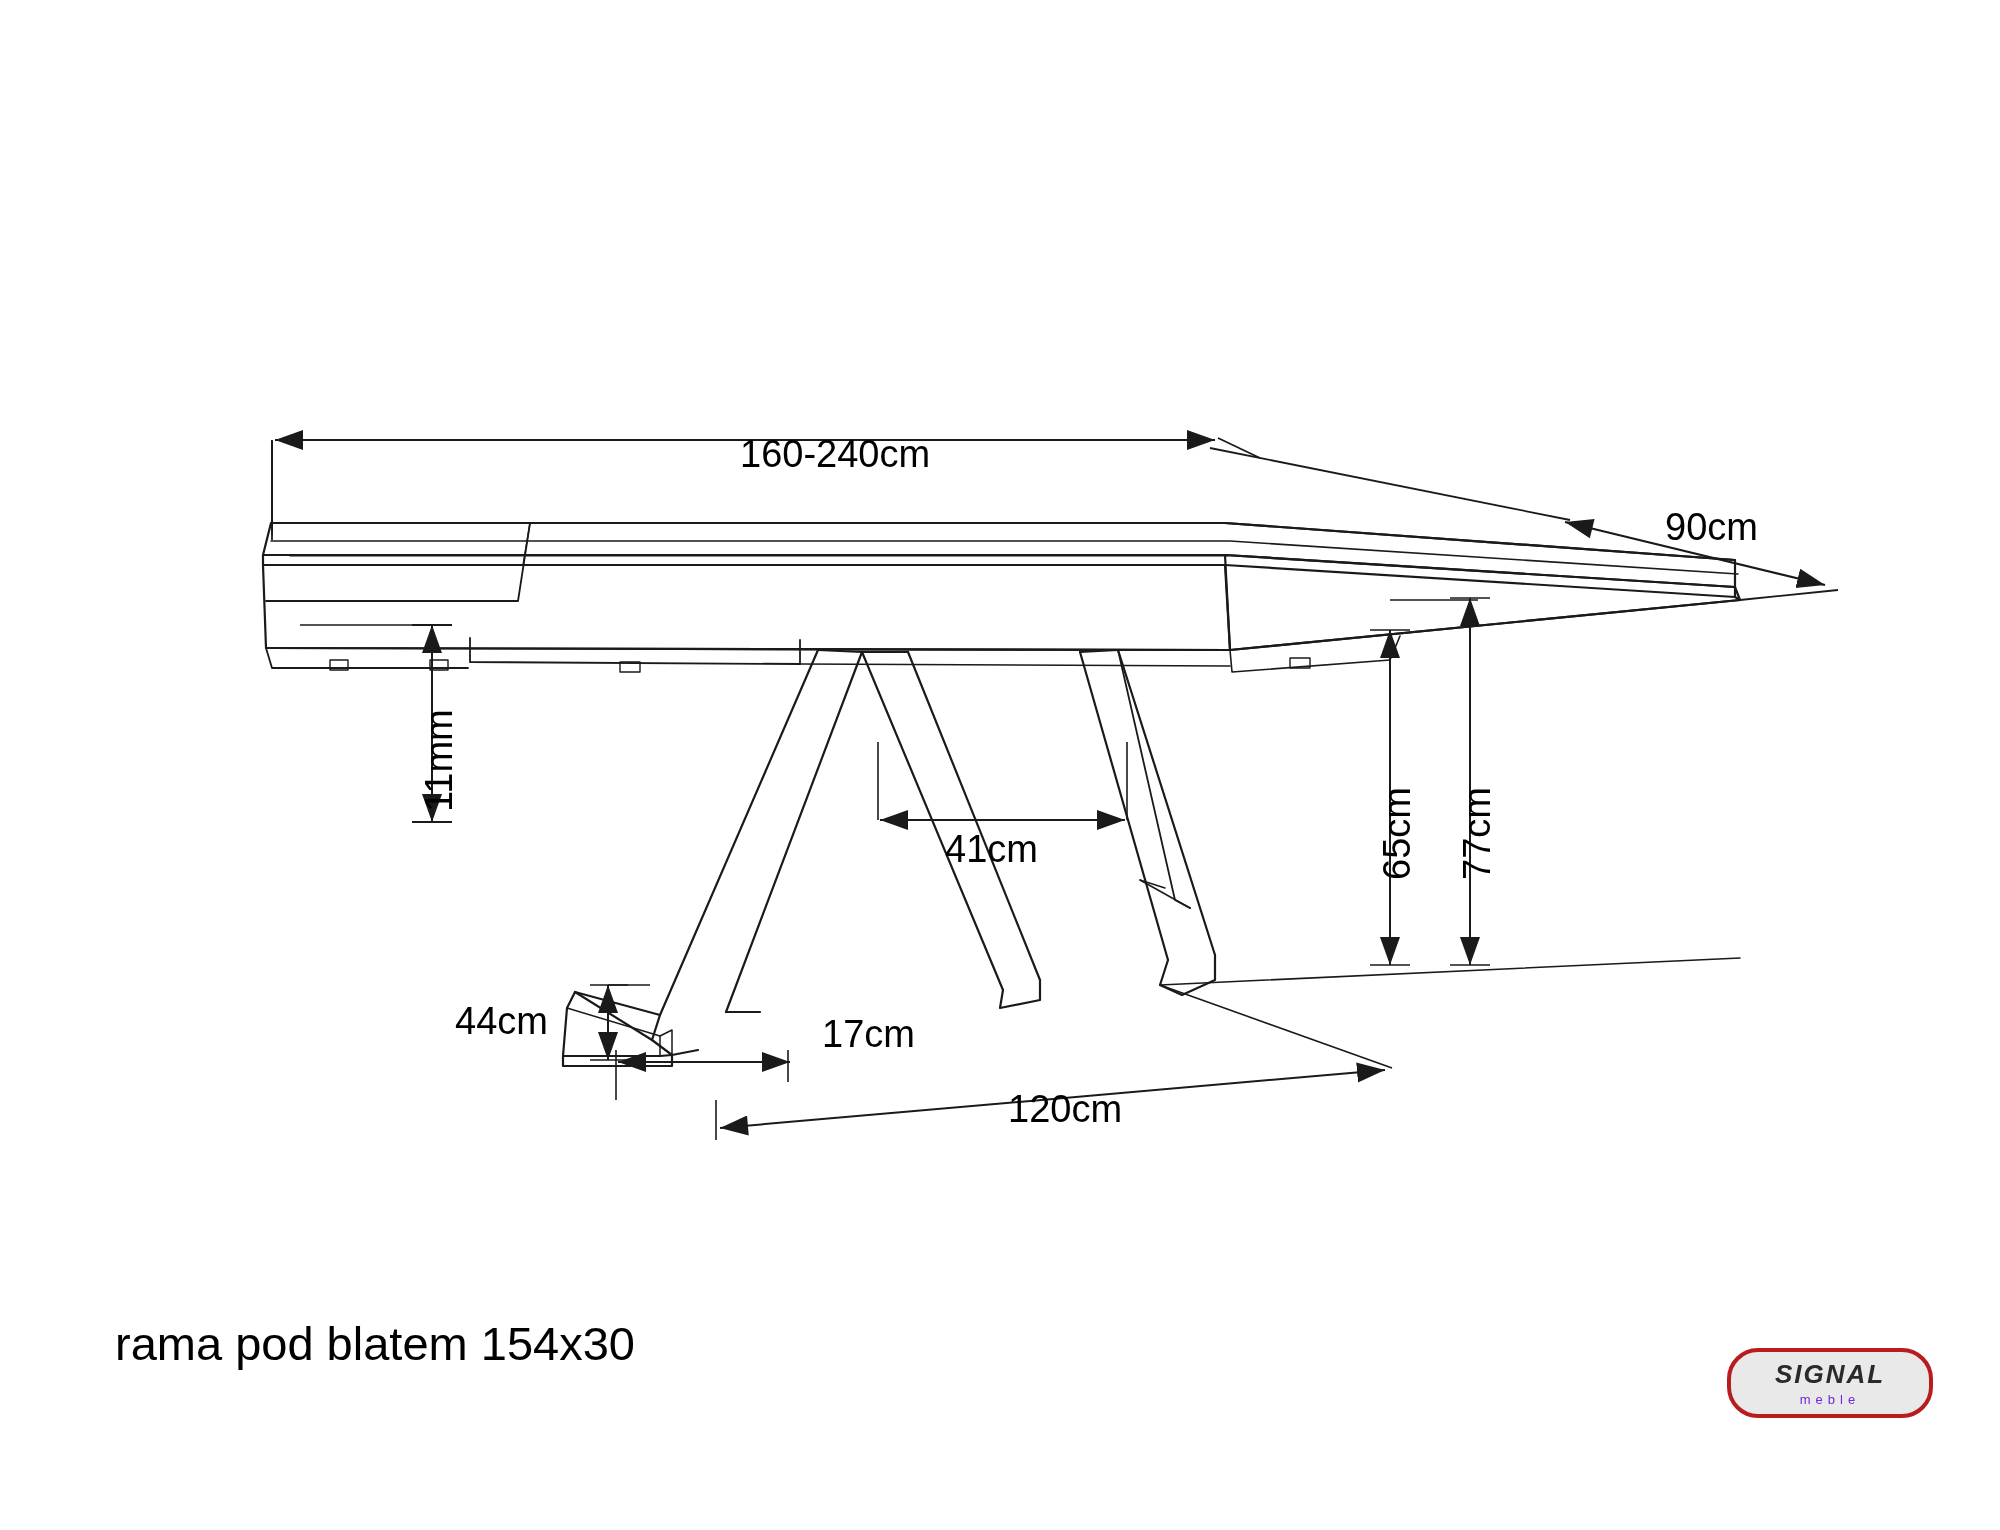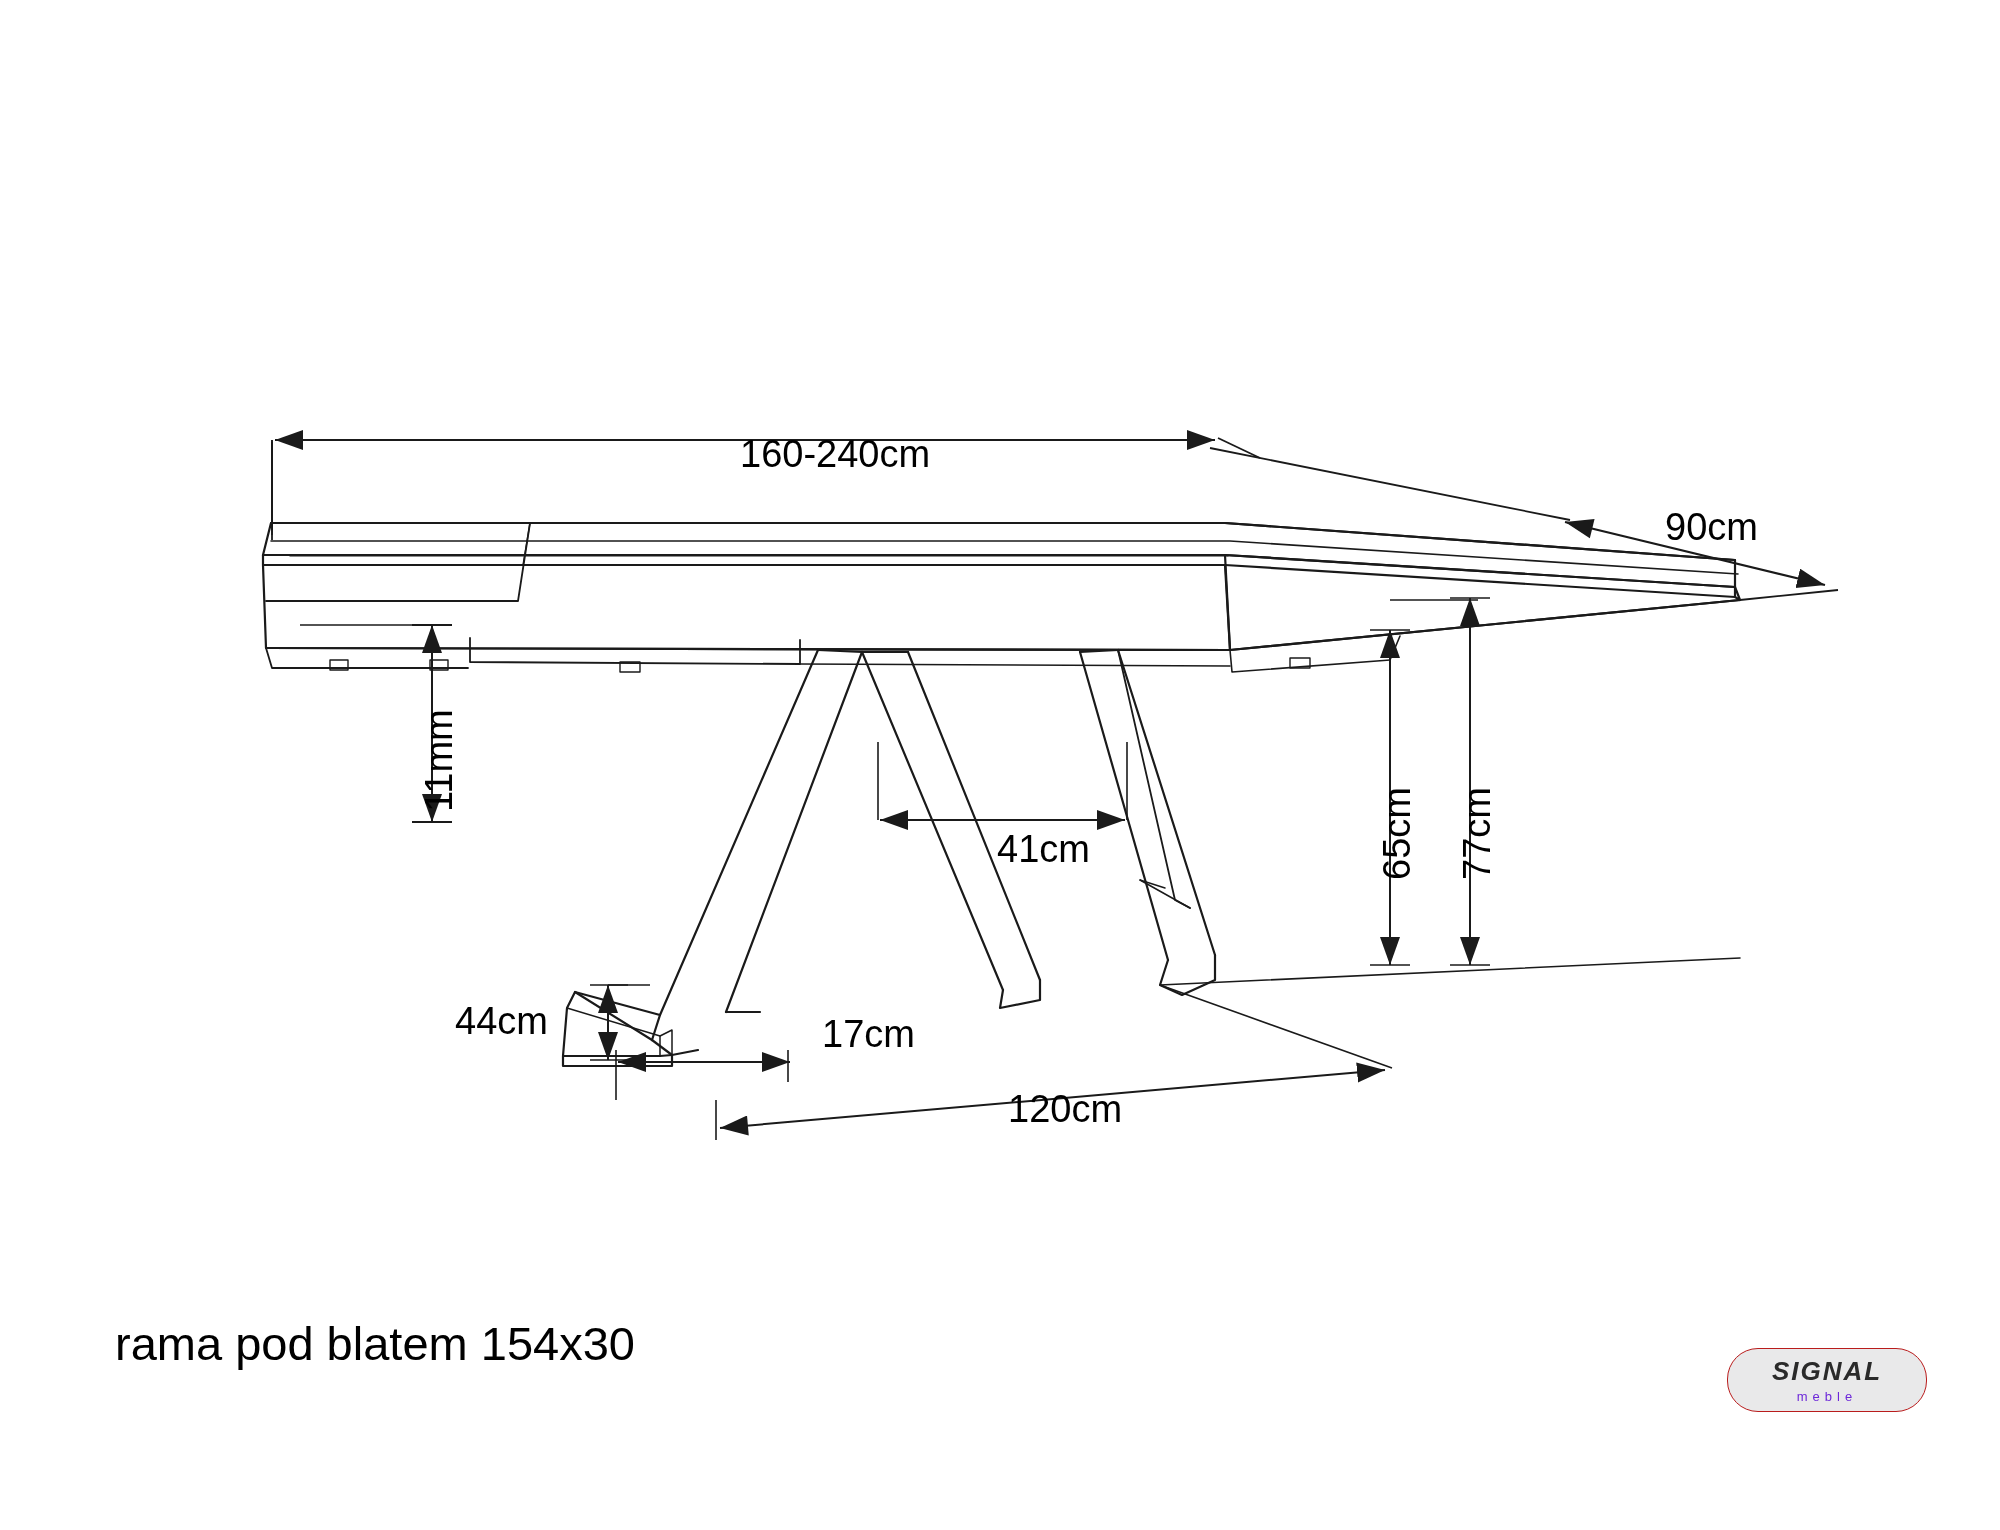--- a/index.html
+++ b/index.html
@@ -51,21 +51,21 @@
     transform: rotate(-90deg);
   }
   #logo {
     position: absolute;
     left: 1727px;
     top: 1348px;
     width: 198px;
     height: 62px;
     border-radius: 31px;
     background: #e9e9ea;
-    border: 1px solid #b91c1c;
+    border: 4px solid #b91c1c;
     display: flex;
     flex-direction: column;
     align-items: center;
     justify-content: center;
   }
   #logo .brand {
     font-size: 26px;
     font-weight: bold;
     letter-spacing: 2px;
     color: #2a2a2a;
@@ -220,21 +220,21 @@
     </g>
   </svg>
 
 
   <div class="txt dim" style="left:740px; top:435px;">160-240cm</div>
 
   <div class="txt dim" style="left:1665px; top:508px;">90cm</div>
 
   <div class="txt dim dim-rot" style="left:420px; top:812px;">11mm</div>
 
-  <div class="txt dim" style="left:997px; top:830px;">41cm</div>
+  <div class="txt dim" style="left:945px; top:830px;">41cm</div>
 
   <div class="txt dim dim-rot" style="left:1378px; top:880px;">65cm</div>
 
   <div class="txt dim dim-rot" style="left:1458px; top:880px;">77cm</div>
 
   <div class="txt dim" style="left:455px; top:1002px;">44cm</div>
 
   <div class="txt dim" style="left:822px; top:1015px;">17cm</div>
 
   <div class="txt dim" style="left:1008px; top:1090px;">120cm</div>

